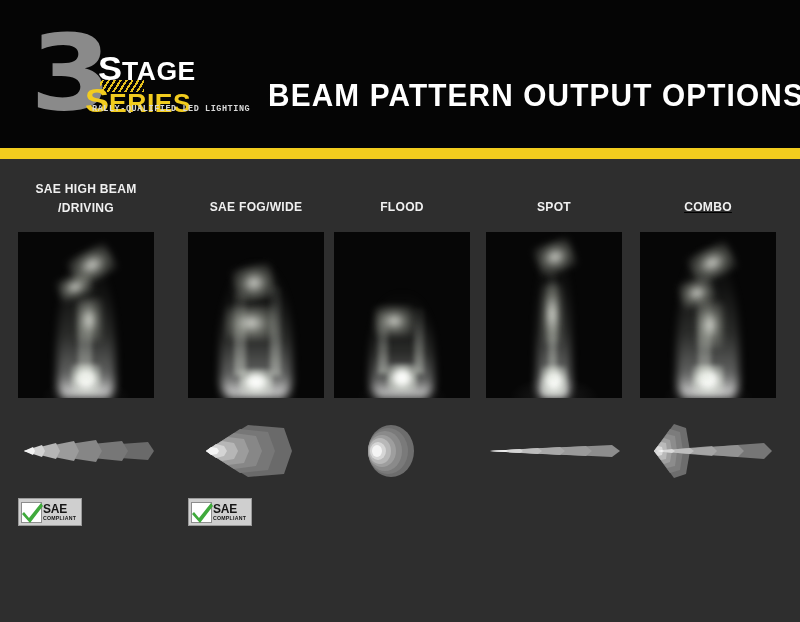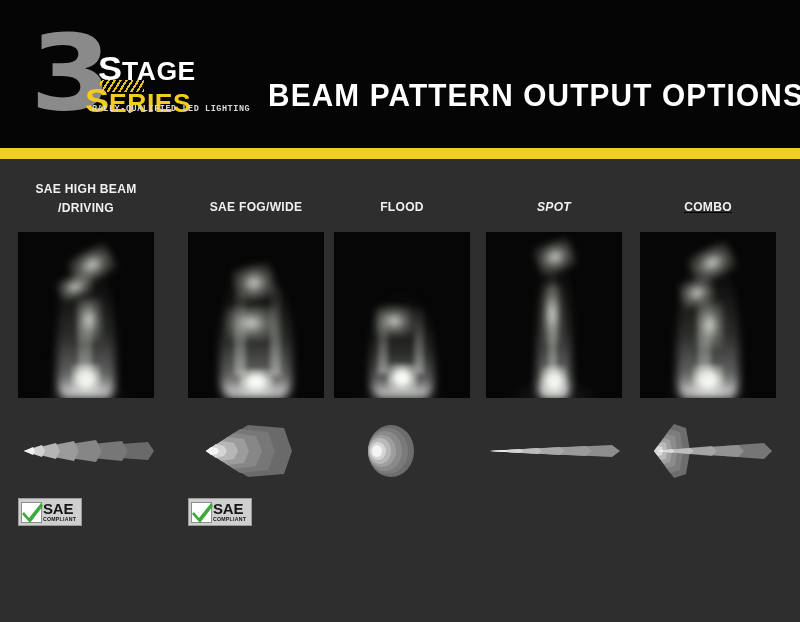--- a/index.html
+++ b/index.html
@@ -225,21 +225,21 @@
     position: relative;
     flex: 0 0 auto;
   }
   .badge-check svg { position: absolute; left: -2px; top: -3px; }
   .badge-text {
     margin-left: 1px;
     line-height: 1;
   }
   .badge-sae {
     font-family: "Liberation Sans", sans-serif;
-    font-size: 15px;
+    font-size: 12px;
     font-weight: bold;
     color: #151515;
     letter-spacing: -0.2px;
     display: block;
   }
   .badge-compliant {
     font-family: "Liberation Sans", sans-serif;
     font-size: 5.2px;
     font-weight: bold;
     color: #151515;
@@ -378,21 +378,21 @@
         <ellipse cx="48" cy="31" rx="14" ry="16" fill="#9e9e9e"></ellipse>
         <ellipse cx="46" cy="31" rx="11" ry="13" fill="#b8b8b8"></ellipse>
         <ellipse cx="44" cy="31" rx="8" ry="9" fill="#d6d6d6"></ellipse>
         <ellipse cx="43" cy="31" rx="5" ry="6" fill="#f4f4f4"></ellipse>
       </svg>
     </div>
 
     <div class="badge hidden-slot"></div>
   </div>
 
-  <div class="col" style="left:486px;font-style:italic;">
+  <div class="col" style="left:486px;">
     <div class="col-label">
       <div style="height:18px;"></div>
       <div>SPOT</div>
     </div>
 
     <div class="photo">
       <div class="sky"></div>
       <div class="cone" style="width:34px;height:160px;border-radius:48% 48% 20% 20%/60% 60% 10% 10%;"></div>
       <div class="hotspot" style="width:26px;height:30px;bottom:2px;"></div>
       <div class="spray" style="left:50px;top:10px;width:38px;height:30px;transform:rotate(-20deg);"></div>

